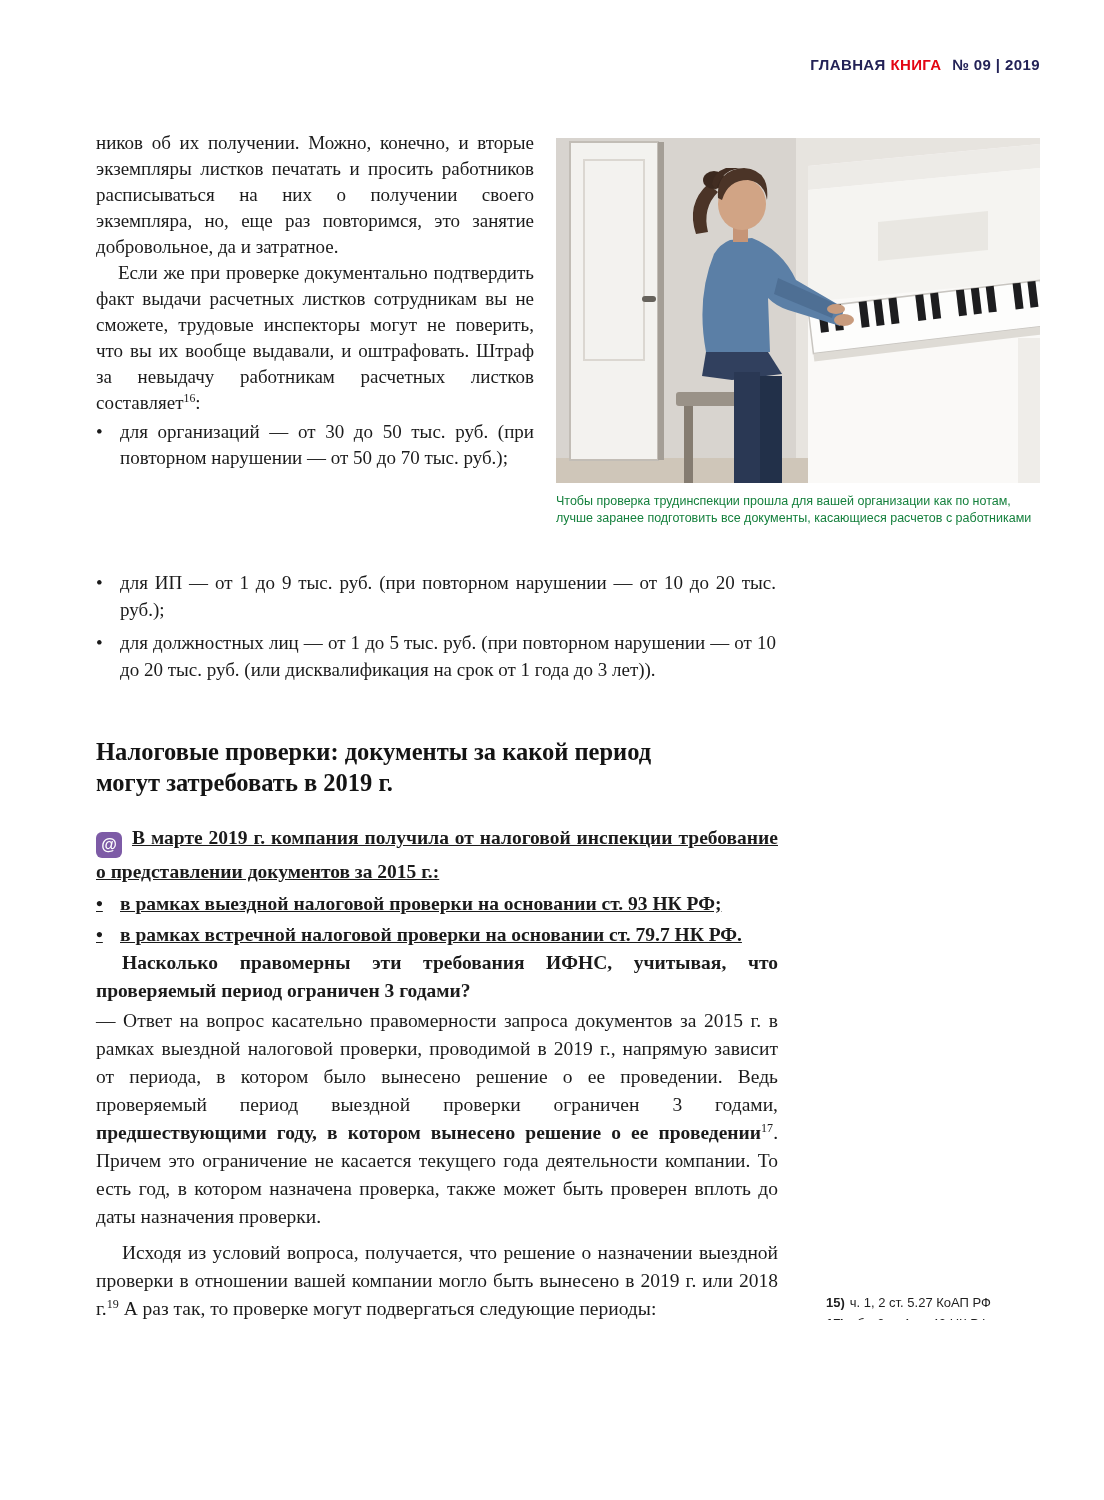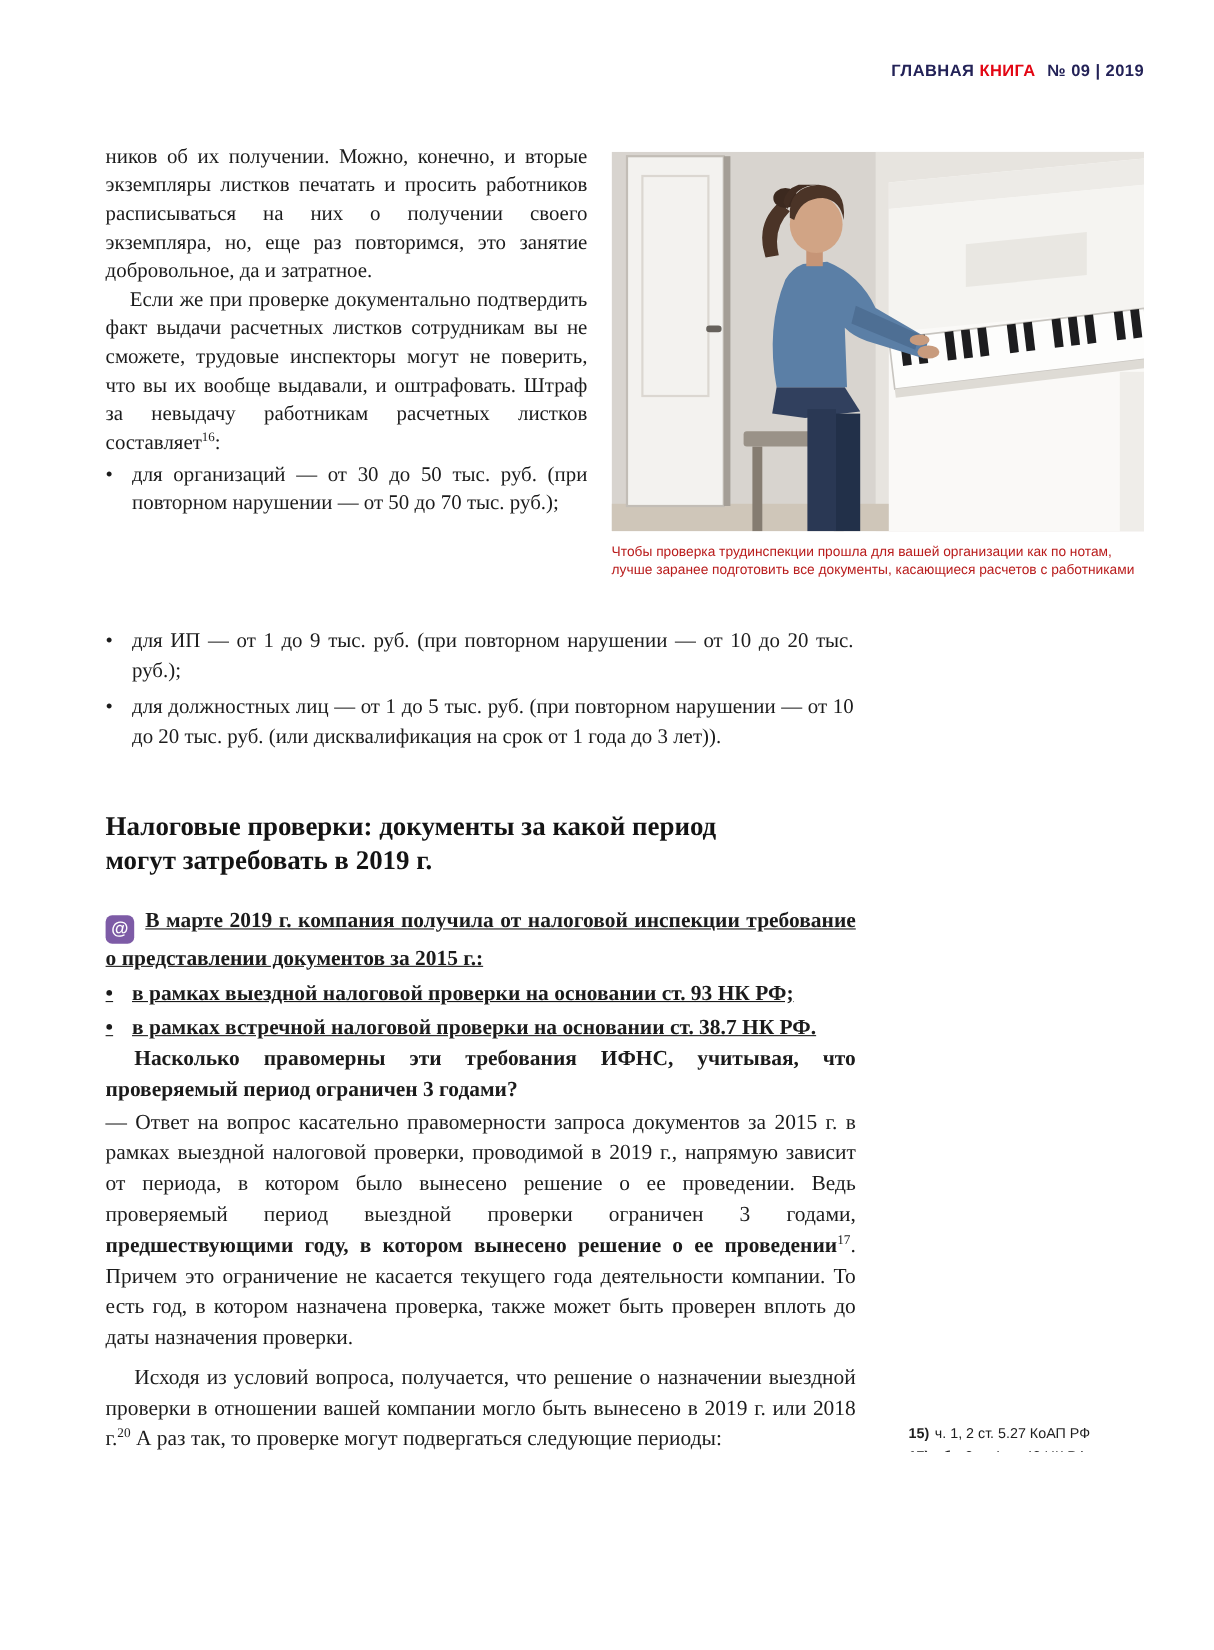--- a/index.html
+++ b/index.html
@@ -28,21 +28,21 @@
 
   .bullet-row { display:flex; margin-top:3px; }
   .bullet-dot { flex:0 0 24px; width:24px; }
   .bullet-text { flex:1; text-align:justify; }
 
   
   .photo { position:absolute; left:556px; top:138px; width:484px; }
   .photo svg { display:block; }
   .photo figcaption {
     margin-top:10px; font-family:"Liberation Sans", sans-serif;
-    font-size:12.5px; line-height:17px; color:#b91c1c;
+    font-size:12.5px; line-height:17px; color:#15803d;
   }
 
   
   .full-bullets {
     position:absolute; left:96px; top:566px; width:680px;
     font-size:19px; line-height:27px;
   }
   .full-bullets .bullet-row { margin-bottom:6px; }
 
   
@@ -184,28 +184,28 @@
     <p class="q-lead"><span class="at-badge">
           <span>@</span>
         </span><span class="q-bold">В марте 2019 г. компания получила от налоговой инспекции требование о представлении документов за 2015 г.:</span></p>
 
     <div class="bullet-row q-bold">
       <span class="bullet-dot">•</span>
       <span class="bullet-text">в рамках выездной налоговой проверки на основании ст. 93 НК РФ;</span>
     </div>
     <div class="bullet-row q-bold">
       <span class="bullet-dot">•</span>
-      <span class="bullet-text">в рамках встречной налоговой проверки на основании ст. 38.7 НК РФ.</span>
+      <span class="bullet-text">в рамках встречной налоговой проверки на основании ст. 79.7 НК РФ.</span>
     </div>
 
     <p class="q-final">Насколько правомерны эти требования ИФНС, учитывая, что проверяемый период ограничен 3 годами?</p>
 
     <p class="answer"><span>— Ответ на вопрос касательно правомерности запроса документов за 2015 г. в рамках выездной налоговой проверки, проводимой в 2019 г., напрямую зависит от периода, в котором было вынесено решение о ее проведении. Ведь проверяемый период выездной проверки ограничен 3 годами, </span><b>предшествующими году, в котором вынесено решение о ее проведении</b><sup>17</sup><span>. Причем это ограничение не касается текущего года деятельности компании. То есть год, в котором назначена проверка, также может быть проверен вплоть до даты назначения проверки.</span></p>
 
-    <p class="indent2"><span>Исходя из условий вопроса, получается, что решение о назначении выездной проверки в отношении вашей компании могло быть вынесено в 2019 г. или 2018 г.</span><sup>20</sup><span> А раз так, то проверке могут подвергаться следующие периоды:</span></p>
+    <p class="indent2"><span>Исходя из условий вопроса, получается, что решение о назначении выездной проверки в отношении вашей компании могло быть вынесено в 2019 г. или 2018 г.</span><sup>19</sup><span> А раз так, то проверке могут подвергаться следующие периоды:</span></p>
   </section>
 
   <aside class="footnotes">
     <div class="fn"><b>15)</b><span>ч. 1, 2 ст. 5.27 КоАП РФ</span></div>
     <div class="fn"><b>17)</b><span>абз. 2 п. 4 ст. 42 НК РФ</span></div>
     <div class="fn"><b>18)</b><span>пп. 6, 9 ст. 89 НК РФ</span></div>
   </aside>
 
   <div class="page-number">47</div>
 

